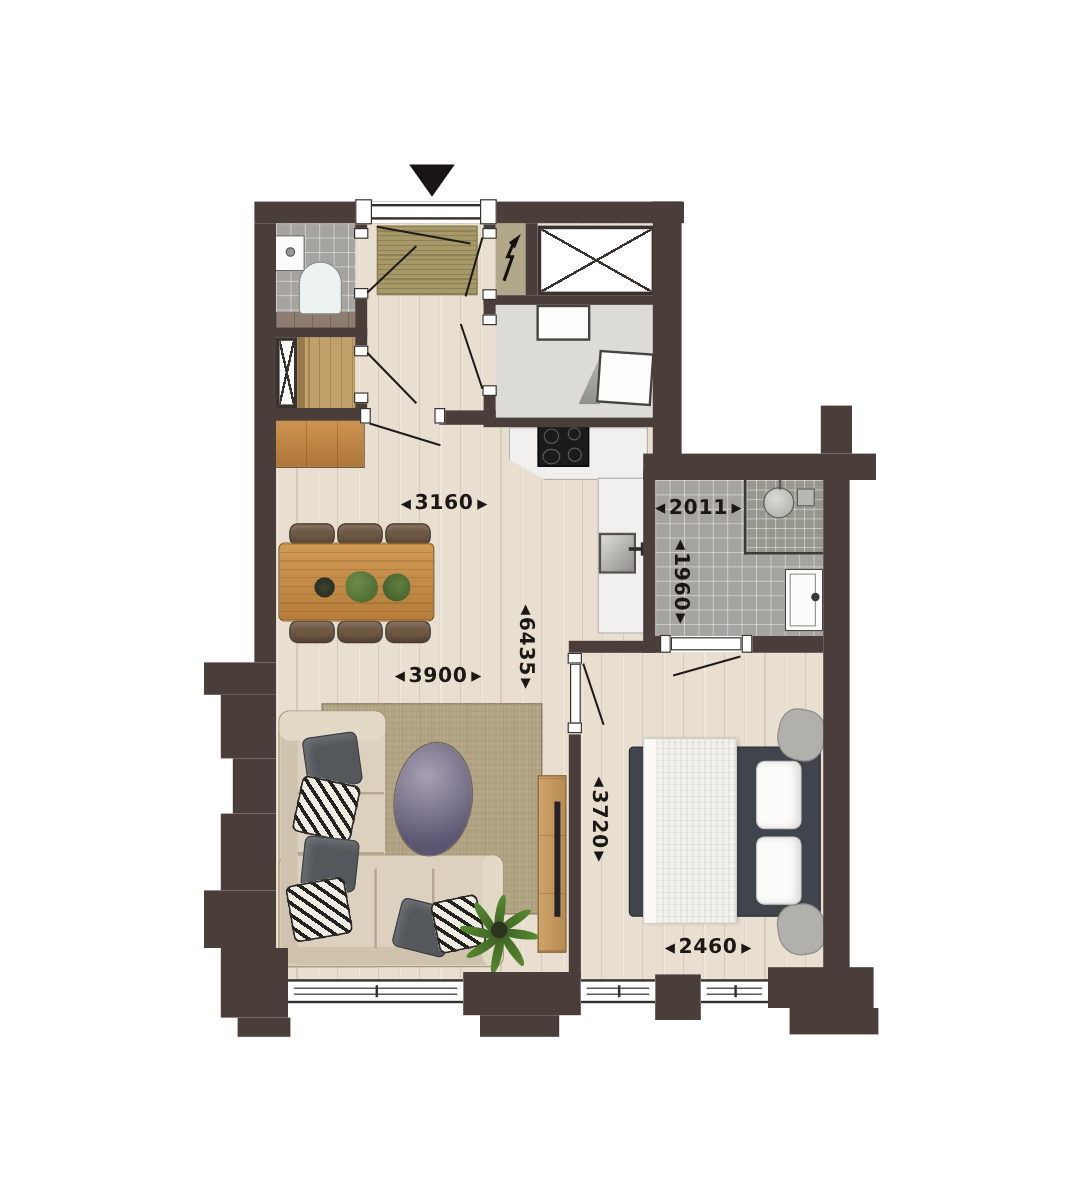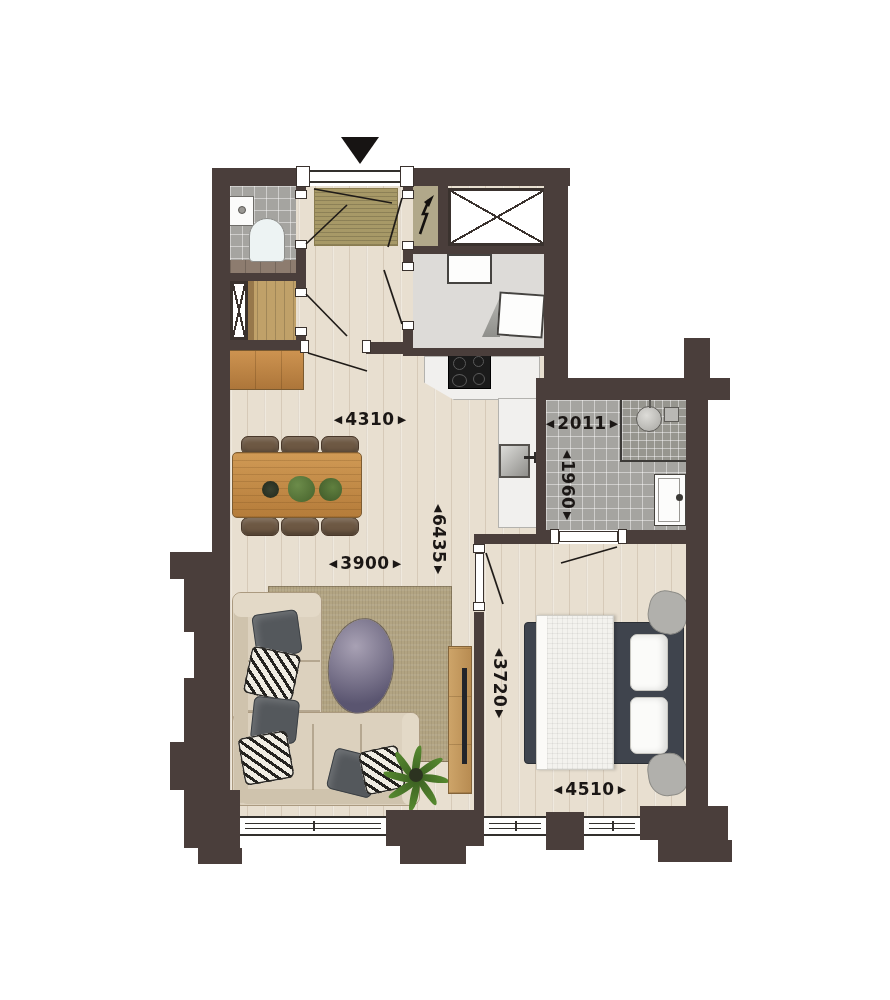--- a/index.html
+++ b/index.html
@@ -228,21 +228,21 @@
       <line x1="402" y1="198" x2="388" y2="247"></line>
       <line x1="402" y1="324" x2="384" y2="270"></line>
       <line x1="308" y1="353" x2="367" y2="371"></line>
       <line x1="486" y1="553" x2="503" y2="604"></line>
       <line x1="561" y1="563" x2="617" y2="547"></line>
     </g>
   </svg>
 
   <div class="dim" style="left:370px;top:419px;">
     <span class="ar">◀</span>
-    <span class="num">4310</span>
+    <span class="num">3160</span>
     <span class="ar">▶</span>
   </div>
   <div class="dim" style="left:365px;top:563px;">
     <span class="ar">◀</span>
     <span class="num">3900</span>
     <span class="ar">▶</span>
   </div>
   <div class="dim v" style="left:438px;top:538px;">
     <span class="ar">▲</span>
     <span class="num">6435</span>
@@ -258,17 +258,17 @@
     <span class="num">1960</span>
     <span class="ar">▼</span>
   </div>
   <div class="dim v" style="left:499px;top:682px;">
     <span class="ar">▲</span>
     <span class="num">3720</span>
     <span class="ar">▼</span>
   </div>
   <div class="dim" style="left:590px;top:789px;">
     <span class="ar">◀</span>
-    <span class="num">4510</span>
+    <span class="num">2460</span>
     <span class="ar">▶</span>
   </div>
 
 </div>
 
 </body></html>

